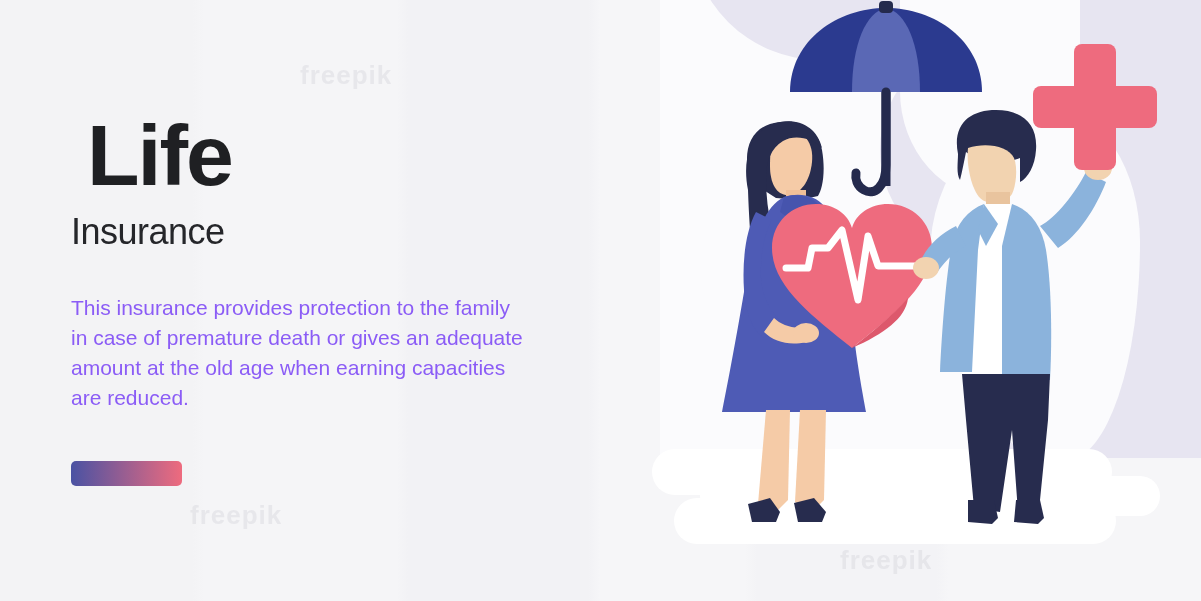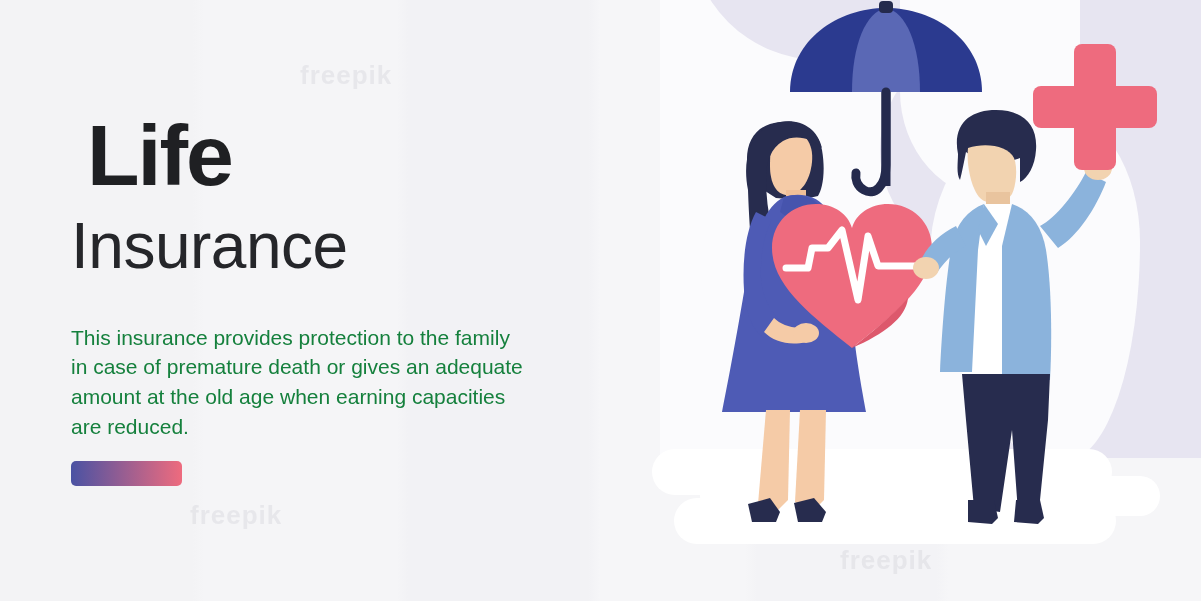--- a/index.html
+++ b/index.html
@@ -104,33 +104,33 @@
   }
   .title-main {
     font-size: 86px;
     font-weight: 700;
     line-height: 0.97;
     letter-spacing: -2px;
     color: #1f2023;
     margin: 16px;
   }
   .title-sub {
-    font-size: 64px;
+    font-size: 36px;
     font-weight: 400;
     line-height: 1.05;
     letter-spacing: -0.5px;
     color: #25262a;
     margin: 2px 0 0 0;
   }
   .body-copy {
     margin: 42px 0 0 0;
     font-size: 21px;
     line-height: 1.42;
     font-weight: 400;
-    color: #15803d;
+    color: #8b5cf6;
     width: 452px;
   }
   .accent-bar {
     position: absolute;
     left: 71px;
     top: 461px;
     width: 111px;
     height: 25px;
     border-radius: 5px;
   }

